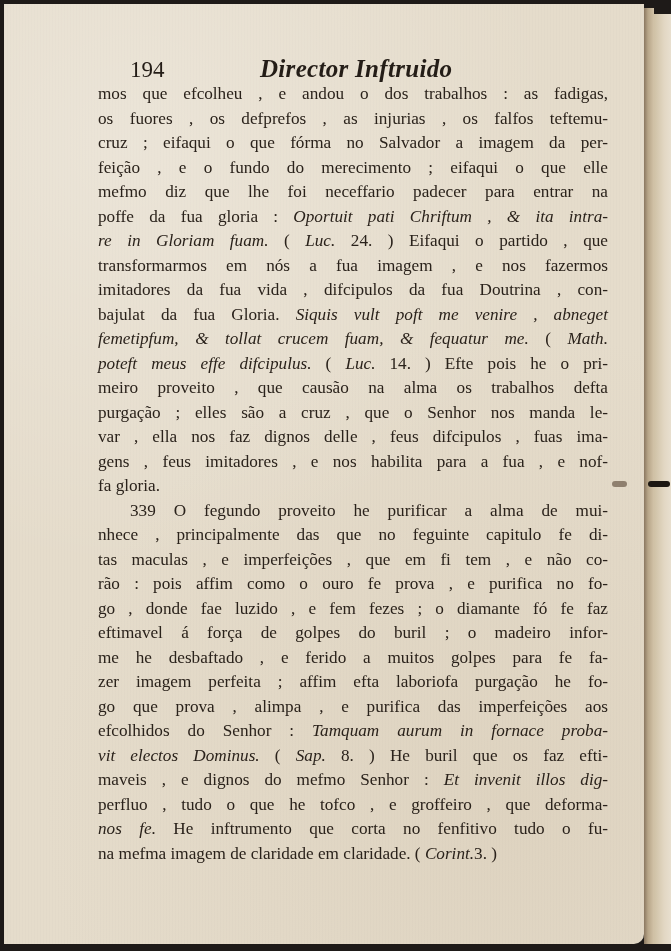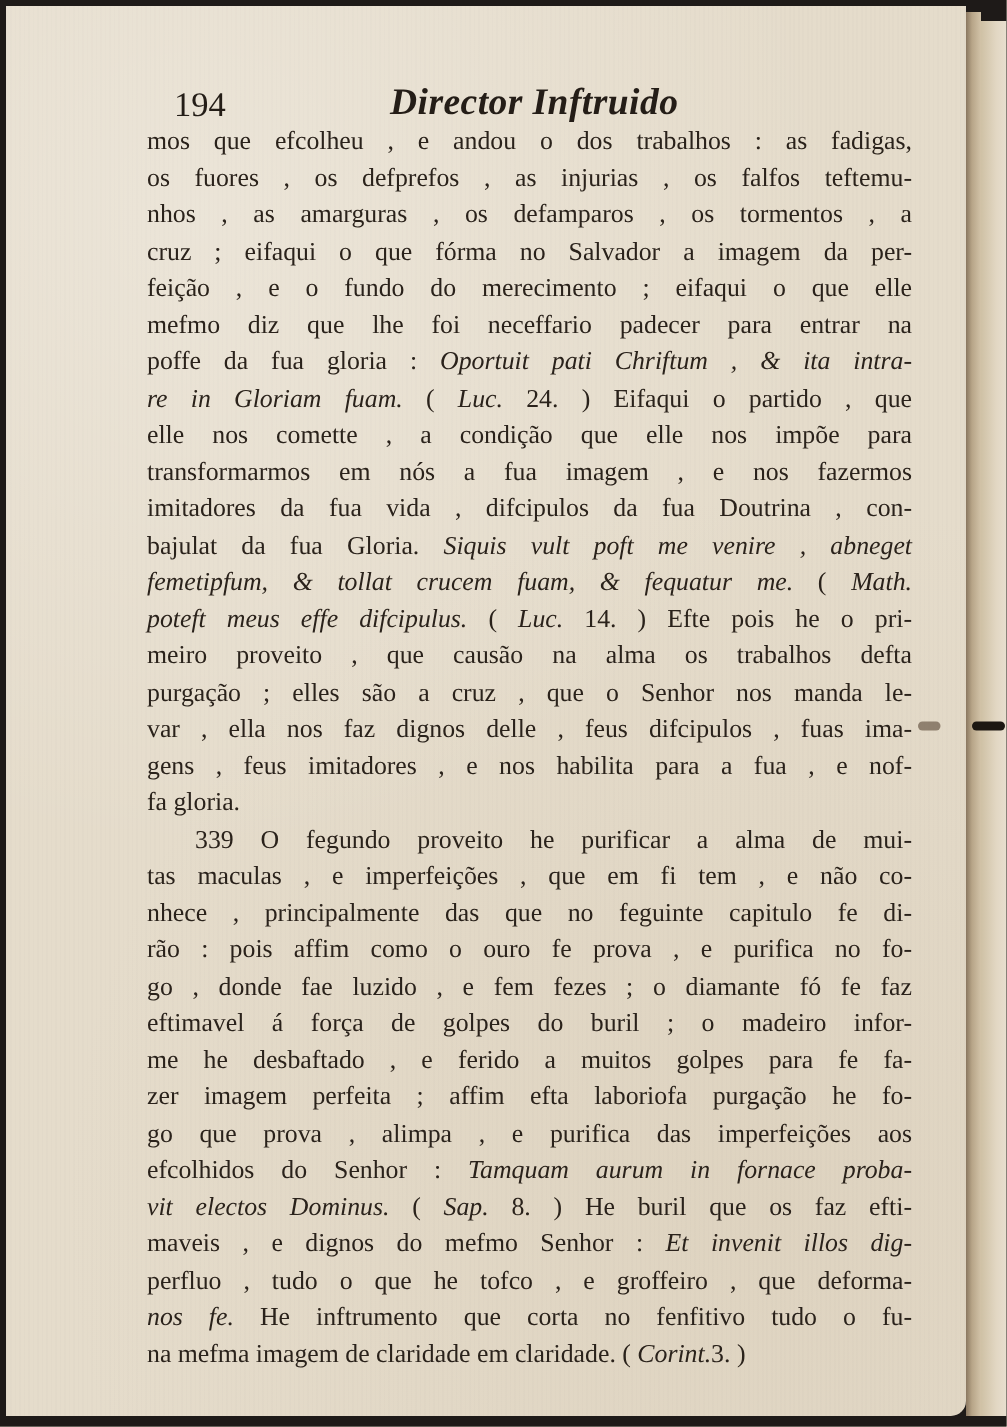--- a/index.html
+++ b/index.html
@@ -36,21 +36,21 @@
   }
   .bleed-mark-small {
     position: absolute; left: 612px; top: 481px; width: 15px; height: 6px;
     background: #6b5a48; border-radius: 3px; opacity: 0.7;
   }
 
   .header {
     position: absolute; top: 57px; left: 116px; width: 520px; height: 30px;
   }
   .page-number {
-    position: absolute; left: 0; top: 0;
+    position: absolute; left: 14px; top: 0;
     font-size: 23px; color: #241d17;
   }
   .running-title {
     position: absolute; left: 144px; top: -2px;
     font-style: italic; font-size: 25px; color: #241d17;
     letter-spacing: 0.3px;
     font-weight: bold;
   }
 
   .text-block {
@@ -79,40 +79,38 @@
 <div class="bleed-mark-small"></div>
 
 <div class="header">
   <span class="page-number">194</span>
   <span class="running-title">Director Inftruido</span>
 </div>
 
 <div class="text-block" id="text-block">
     <span class="line"><span>mos que efcolheu , e andou o dos trabalhos : as fadigas,</span></span>
     <span class="line"><span>os fuores , os defprefos , as injurias , os falfos teftemu-</span></span>
-    <span class="line"><span>nhos , as amarguras , os defamparos , os tormentos , a</span></span>
     <span class="line"><span>cruz ; eifaqui o que fórma no Salvador a imagem da per-</span></span>
     <span class="line"><span>feição , e o fundo do merecimento ; eifaqui o que elle</span></span>
     <span class="line"><span>mefmo diz que lhe foi neceffario padecer para entrar na</span></span>
     <span class="line"><span>poffe da fua gloria : </span><i>Oportuit pati Chriftum , &amp; ita intra-</i></span>
     <span class="line"><i>re in Gloriam fuam.</i><span> ( </span><i>Luc.</i><span> 24. ) Eifaqui o partido , que</span></span>
-    <span class="line"><span>elle nos comette , a condição que elle nos impõe para</span></span>
     <span class="line"><span>transformarmos em nós a fua imagem , e nos fazermos</span></span>
     <span class="line"><span>imitadores da fua vida , difcipulos da fua Doutrina , con-</span></span>
     <span class="line"><span>bajulat da fua Gloria. </span><i>Siquis vult poft me venire , abneget</i></span>
     <span class="line"><i>femetipfum, &amp; tollat crucem fuam, &amp; fequatur me.</i><span> ( </span><i>Math.</i></span>
     <span class="line"><i>poteft meus effe difcipulus.</i><span> ( </span><i>Luc.</i><span> 14. ) Efte pois he o pri-</span></span>
     <span class="line"><span>meiro proveito , que causão na alma os trabalhos defta</span></span>
     <span class="line"><span>purgação ; elles são a cruz , que o Senhor nos manda le-</span></span>
     <span class="line"><span>var , ella nos faz dignos delle , feus difcipulos , fuas ima-</span></span>
     <span class="line"><span>gens , feus imitadores , e nos habilita para a fua , e nof-</span></span>
     <span class="line last"><span>fa gloria.</span></span>
     <span class="line para-start"><span>339  O fegundo proveito he purificar a alma de mui-</span></span>
+    <span class="line"><span>nhece , principalmente das que no feguinte capitulo fe di-</span></span>
     <span class="line"><span>tas maculas , e imperfeições , que em fi tem , e não co-</span></span>
-    <span class="line"><span>nhece , principalmente das que no feguinte capitulo fe di-</span></span>
     <span class="line"><span>rão : pois affim como o ouro fe prova , e purifica no fo-</span></span>
     <span class="line"><span>go , donde fae luzido , e fem fezes ; o diamante fó fe faz</span></span>
     <span class="line"><span>eftimavel á força de golpes do buril ; o madeiro infor-</span></span>
     <span class="line"><span>me he desbaftado , e ferido a muitos golpes para fe fa-</span></span>
     <span class="line"><span>zer imagem perfeita ; affim efta laboriofa purgação he fo-</span></span>
     <span class="line"><span>go que prova , alimpa , e purifica das imperfeições aos</span></span>
     <span class="line"><span>efcolhidos do Senhor : </span><i>Tamquam aurum in fornace proba-</i></span>
     <span class="line"><i>vit electos Dominus.</i><span> ( </span><i>Sap.</i><span> 8. ) He buril que os faz efti-</span></span>
     <span class="line"><span>maveis , e dignos do mefmo Senhor : </span><i>Et invenit illos dig-</i></span>
     <span class="line"><span>perfluo , tudo o que he tofco , e groffeiro , que deforma-</span></span>

